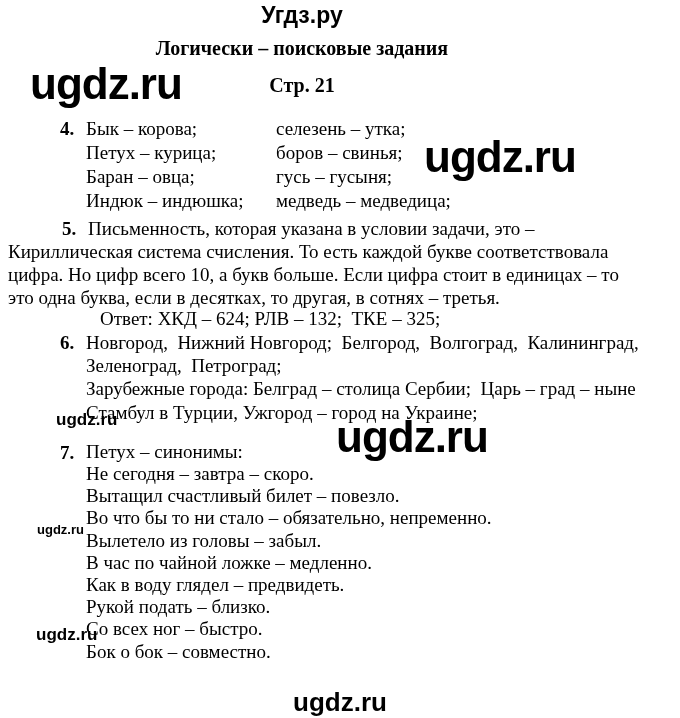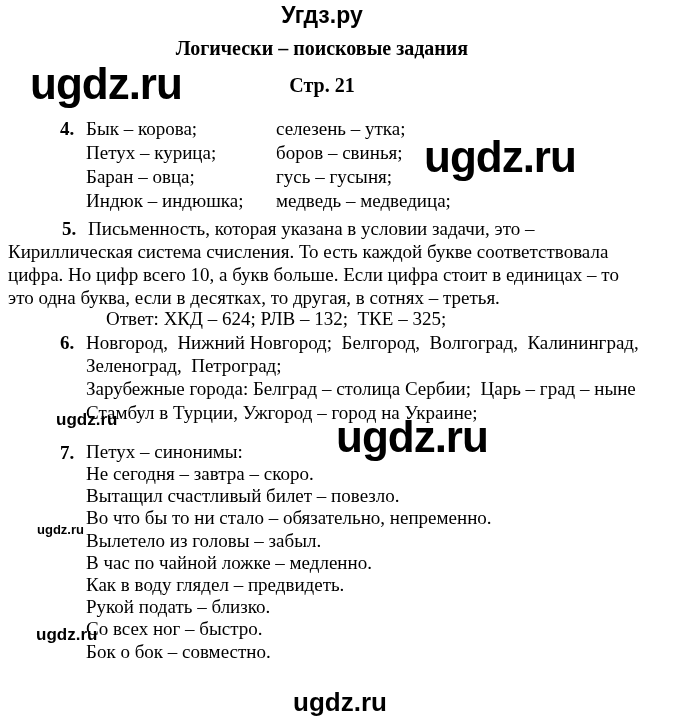--- a/index.html
+++ b/index.html
@@ -1,20 +1,20 @@
 <!DOCTYPE html>
 <html><head>
 <meta charset="utf-8">
 <style>
   html,body { margin:0; padding:0; background:#fff; }
   .page {
     position:relative; width:680px; height:718px; background:#ffffff;
     color:#000; font-family:"Liberation Serif", serif; overflow:hidden;
   }
-  .center { position:absolute; left:0; width:604px; text-align:center;padding-left:20px; }
+  .center { position:absolute; left:0; width:604px; text-align:center; }
   .site-title { top:2px; font-family:"Liberation Sans", sans-serif; font-weight:700; font-size:23px; }
   .section-title { top:37px; font-weight:700; font-size:20px; }
   .page-label { top:74px; font-weight:700; font-size:20px; }
 
   .wm { position:absolute; font-family:"Liberation Sans", sans-serif; font-weight:700;
         font-size:44px; line-height:1; letter-spacing:-1px; }
   .wm1 { left:30px; top:62px; }
   .wm2 { left:424px; top:135px; }
   .wm3 { left:336px; top:415px; }
   .wm-small { position:absolute; font-family:"Liberation Sans", sans-serif; font-weight:700; line-height:1; }
@@ -28,21 +28,21 @@
   .list { position:absolute; font-size:19px; }
   .line { white-space:pre; }
 
   .n4   { left:60px; top:117px; }
   .l4c1 { left:86px; top:117px; line-height:24px; }
   .l4c2 { left:276px; top:117px; line-height:24px; }
 
   .n5      { left:62px; top:217px; }
   .t5first { position:absolute; left:88px; top:217px; font-size:19px; line-height:23px; white-space:pre; }
   .t5rest  { left:8px;  top:240px; line-height:23px; }
-  .t5answer{ position:absolute; left:106px; top:307px; font-size:19px; line-height:23px; white-space:pre; }
+  .t5answer{ position:absolute; left:100px; top:307px; font-size:19px; line-height:23px; white-space:pre; }
 
   .n6 { left:60px; top:331px; }
   .t6 { left:86px; top:331px; line-height:23.2px; }
 
   .n7     { left:60px; top:441px; }
   .t7head { position:absolute; left:86px; top:441px; font-size:19px; line-height:22px; }
   .t7     { left:86px; top:463px; line-height:22.2px; }
 </style>
 </head>
 <body>

